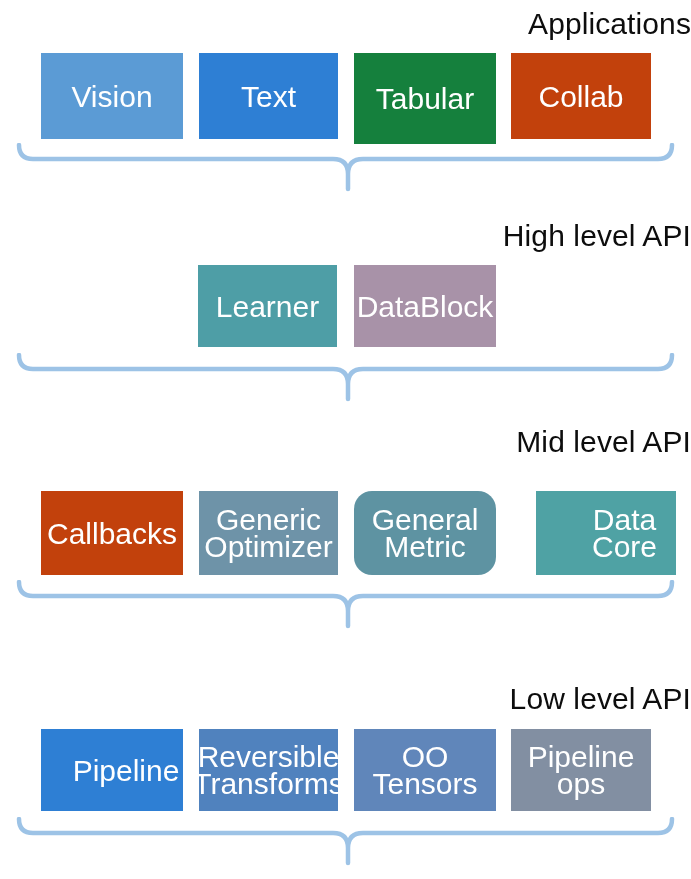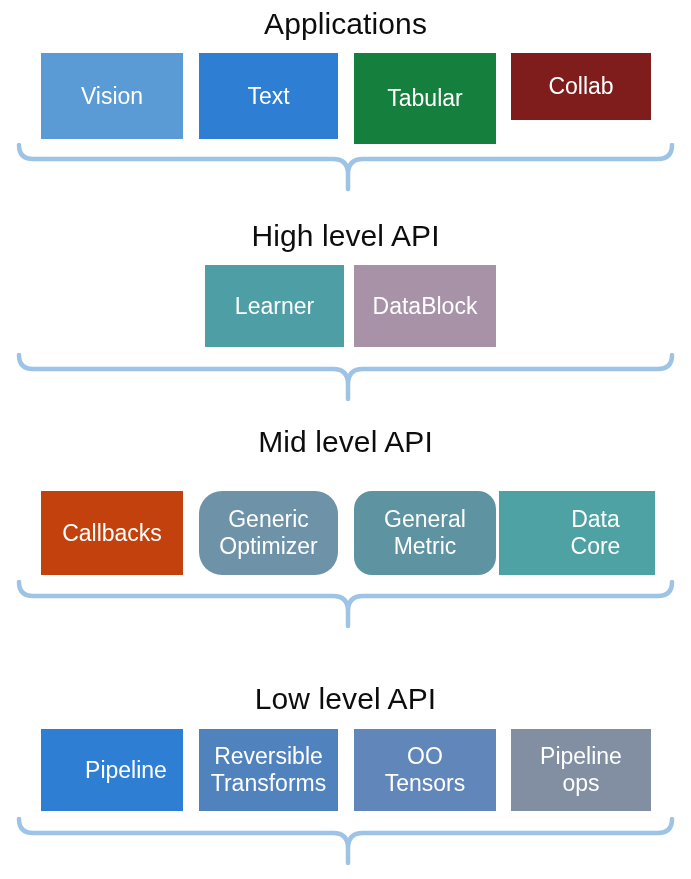--- a/index.html
+++ b/index.html
@@ -12,36 +12,36 @@
     width: 691px;
     height: 879px;
     background: #ffffff;
     font-family: "Liberation Sans", sans-serif;
     overflow: hidden;
   }
   .layer-title {
     position: absolute;
     left: 0;
     width: 691px;
-    text-align: center;
+    text-align: right;
     color: #0d0d0d;
     font-size: 30px;
     font-weight: 400;
     letter-spacing: 0.1px;
     line-height: 36px;
     white-space: nowrap;
   }
   .box {
     position: absolute;
     display: flex;
     align-items: center;
     justify-content: center;
     text-align: center;
     color: #ffffff;
-    font-size: 23px;
+    font-size: 30px;
     font-weight: 400;
     line-height: 27px;
     box-sizing: border-box;
     padding: 2px 4px;
   }
   .box .box-label { display: block; white-space: pre-line; }
   .brace {
     position: absolute;
     left: 0;
     width: 691px;
@@ -57,53 +57,53 @@
     <div class="layer-title" style="top: 6px;">Applications</div>
     <div class="box" style="left: 41px; top: 53px; width: 142px; height: 86px; background: rgb(91, 155, 213);">
       <span class="box-label">Vision</span>
     </div>
     <div class="box" style="left: 199px; top: 53px; width: 139px; height: 86px; background: rgb(46, 127, 212);">
       <span class="box-label">Text</span>
     </div>
     <div class="box" style="left: 354px; top: 53px; width: 142px; height: 91px; background: #15803d;">
       <span class="box-label">Tabular</span>
     </div>
-    <div class="box" style="left: 511px; top: 53px; width: 140px; height: 67px; background: #7f1d1d;">
+    <div class="box" style="left: 511px; top: 53px; width: 140px; height: 86px; background: #c2410c;">
       <span class="box-label">Collab</span>
     </div>
     <div class="brace" style="top: 143px;">
       <svg width="691" height="62" viewBox="0 0 691 62">
         <path d="M 19 2 q 0 14 14 14 L 333 16 q 15 0 15 15 L 348 46 M 348 46 L 348 31 q 0 -15 15 -15 L 658 16 q 14 0 14 -14 L 672 2" fill="none" stroke="#9DC3E6" stroke-width="4.5" stroke-linecap="round" stroke-linejoin="round"></path>
       </svg>
     </div>
     <div class="layer-title" style="top: 218px;">High level API</div>
-    <div class="box" style="left: 205px; top: 265px; width: 139px; height: 82px; background: rgb(78, 158, 166);">
+    <div class="box" style="left: 198px; top: 265px; width: 139px; height: 82px; background: rgb(78, 158, 166);">
       <span class="box-label">Learner</span>
     </div>
     <div class="box" style="left: 354px; top: 265px; width: 142px; height: 82px; background: rgb(168, 146, 168);">
       <span class="box-label">DataBlock</span>
     </div>
     <div class="brace" style="top: 353px;">
       <svg width="691" height="62" viewBox="0 0 691 62">
         <path d="M 19 2 q 0 14 14 14 L 333 16 q 15 0 15 15 L 348 46 M 348 46 L 348 31 q 0 -15 15 -15 L 658 16 q 14 0 14 -14 L 672 2" fill="none" stroke="#9DC3E6" stroke-width="4.5" stroke-linecap="round" stroke-linejoin="round"></path>
       </svg>
     </div>
     <div class="layer-title" style="top: 424px;">Mid level API</div>
     <div class="box" style="left: 41px; top: 491px; width: 142px; height: 84px; background: #c2410c;">
       <span class="box-label">Callbacks</span>
     </div>
-    <div class="box" style="left: 199px; top: 491px; width: 139px; height: 84px; background: rgb(110, 147, 168); border-radius: 23px;">
+    <div class="box" style="left: 199px; top: 491px; width: 139px; height: 84px; background: rgb(110, 147, 168);">
       <span class="box-label">Generic
 Optimizer</span>
     </div>
     <div class="box" style="left: 354px; top: 491px; width: 142px; height: 84px; background: rgb(94, 147, 162); border-radius: 18px;">
       <span class="box-label">General
 Metric</span>
     </div>
-    <div class="box" style="left: 499px; top: 491px; width: 156px; height: 84px; background: rgb(79, 162, 164); padding-left: 41px;">
+    <div class="box" style="left: 536px; top: 491px; width: 140px; height: 84px; background: rgb(79, 162, 164); padding-left: 41px;">
       <span class="box-label">Data
 Core</span>
     </div>
     <div class="brace" style="top: 580px;">
       <svg width="691" height="62" viewBox="0 0 691 62">
         <path d="M 19 2 q 0 14 14 14 L 333 16 q 15 0 15 15 L 348 46 M 348 46 L 348 31 q 0 -15 15 -15 L 658 16 q 14 0 14 -14 L 672 2" fill="none" stroke="#9DC3E6" stroke-width="4.5" stroke-linecap="round" stroke-linejoin="round"></path>
       </svg>
     </div>
     <div class="layer-title" style="top: 681px;">Low level API</div>
     <div class="box" style="left: 41px; top: 729px; width: 142px; height: 82px; background: rgb(46, 127, 212); padding-left: 32px;">

